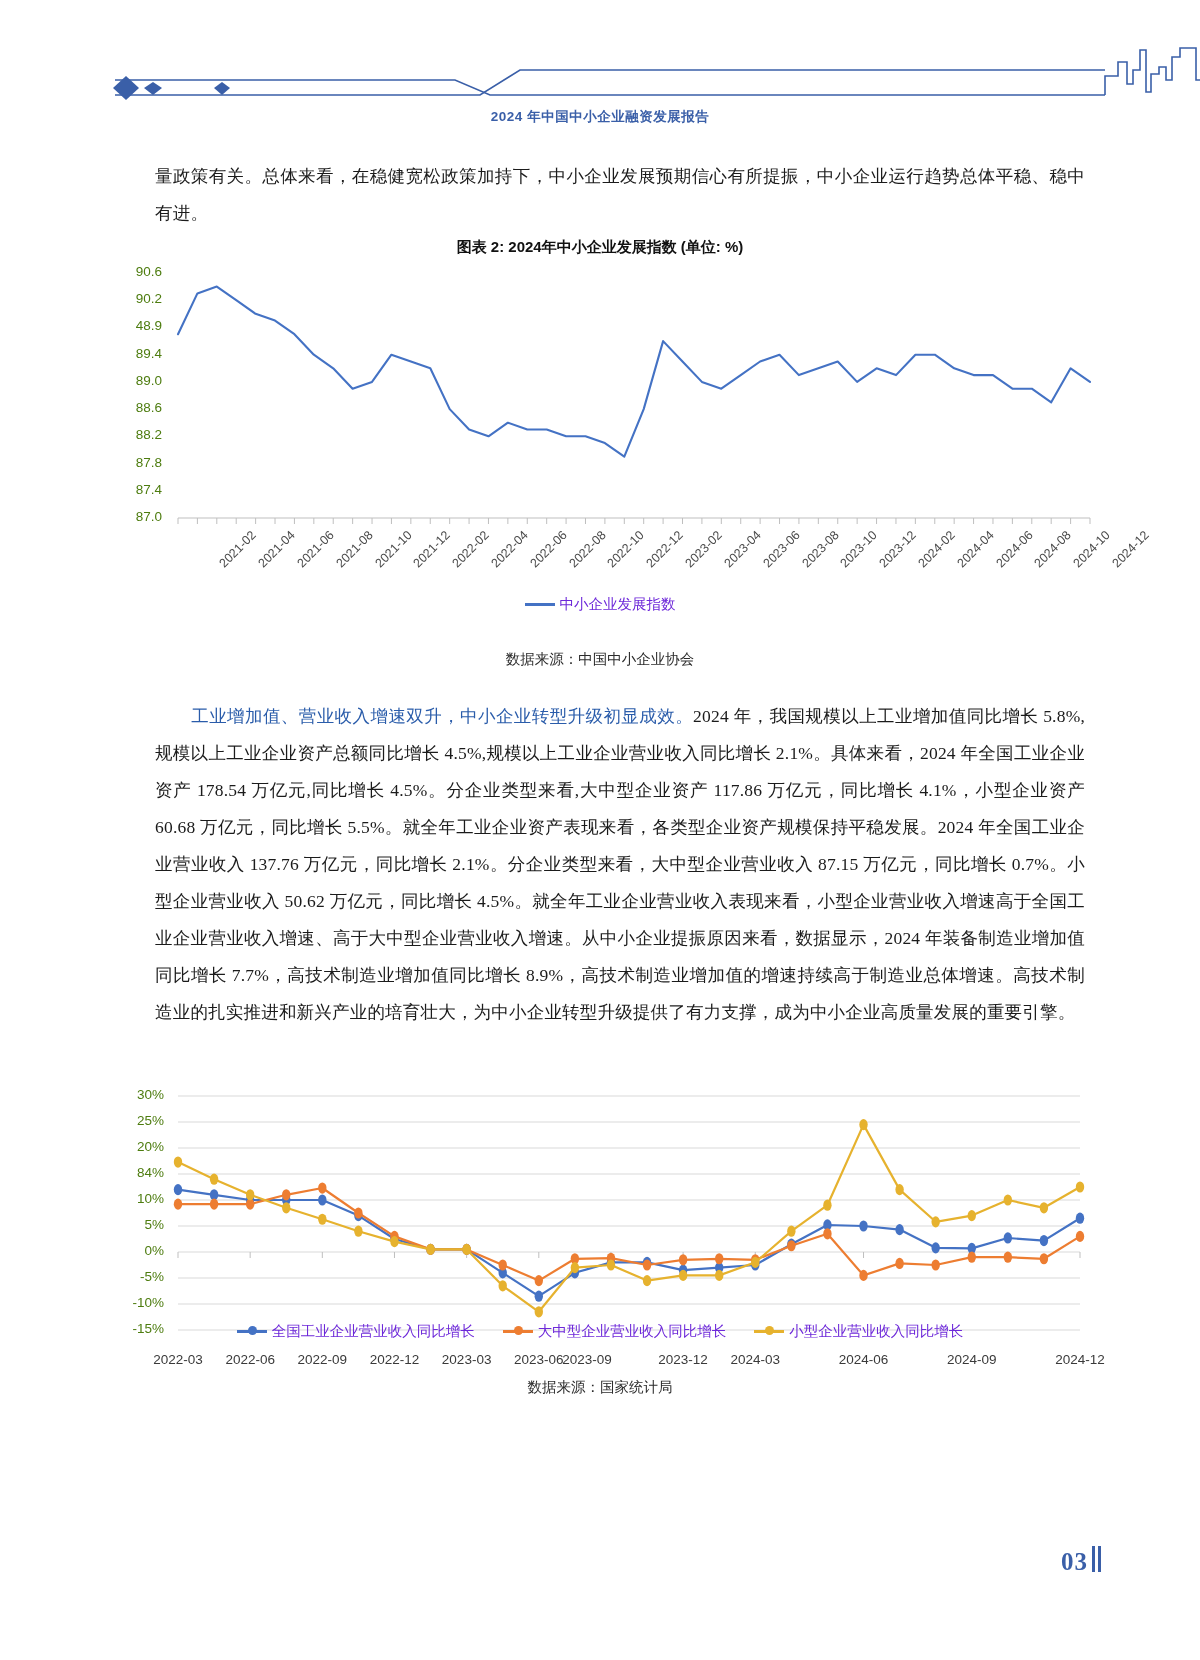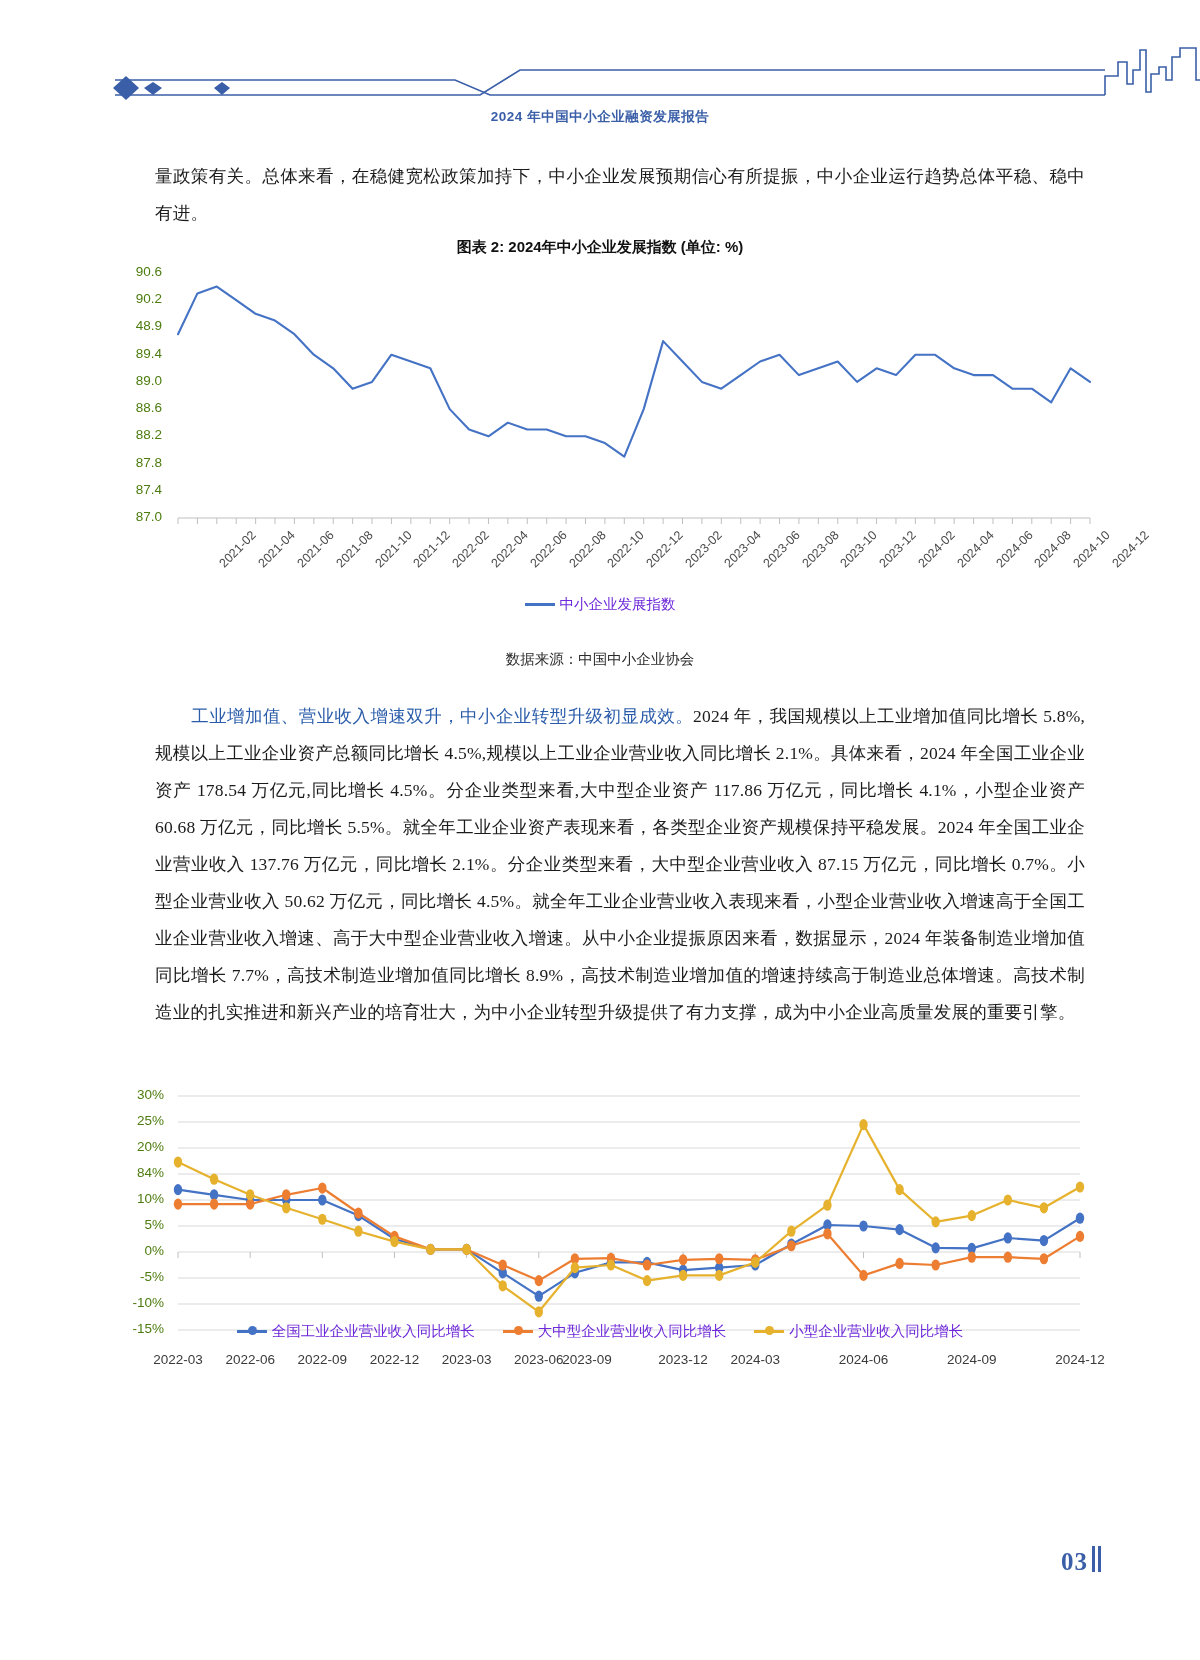--- a/index.html
+++ b/index.html
@@ -355,20 +355,21 @@
         <div class="xtick" style="left: 487px; top: 272px;">2023-09</div>
         <div class="xtick" style="left: 583.12px; top: 272px;">2023-12</div>
         <div class="xtick" style="left: 655.28px; top: 272px;">2024-03</div>
         <div class="xtick" style="left: 763.52px; top: 272px;">2024-06</div>
         <div class="xtick" style="left: 871.76px; top: 272px;">2024-09</div>
         <div class="xtick" style="left: 980px; top: 272px;">2024-12</div>
       </div>
   </div>
 
   <div class="legend" id="chart3-legend" style="top:1322px;"><span class="item"><span class="swatch dot" style="background: rgb(68, 114, 196);"></span><span class="lbl">全国工业企业营业收入同比增长</span></span><span class="item"><span class="swatch dot" style="background: rgb(237, 125, 49);"></span><span class="lbl">大中型企业营业收入同比增长</span></span><span class="item"><span class="swatch dot" style="background: rgb(230, 178, 46);"></span><span class="lbl">小型企业营业收入同比增长</span></span></div>
+  <div class="source" style="top:1378px;">数据来源：国家统计局</div>
 
   <div class="pagenum">03</div>
   <svg class="pagemark" width="12" height="26" viewBox="0 0 12 26">
     <rect x="0" y="0" width="3" height="26" fill="#3a5fa8"></rect>
     <rect x="6" y="0" width="3" height="26" fill="#3a5fa8"></rect>
   </svg>
 
 </div>
 
 </body></html>

